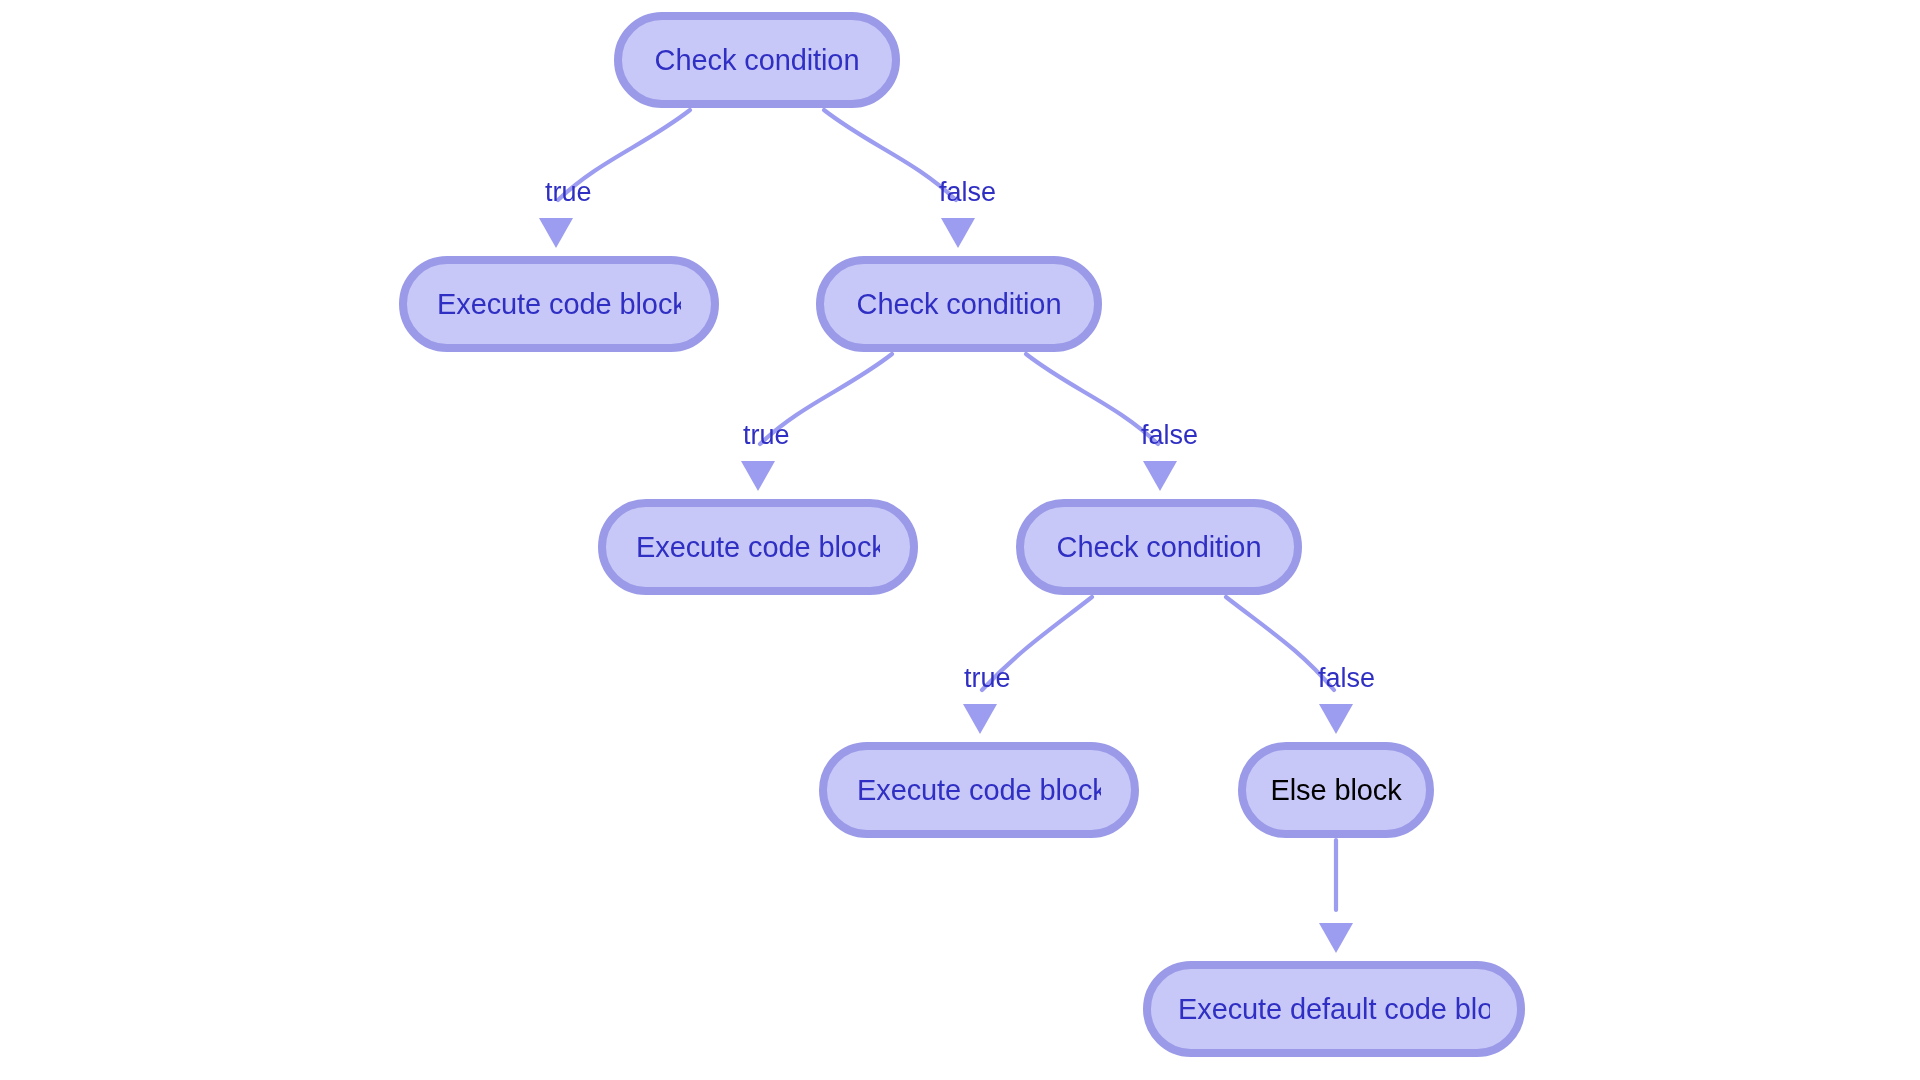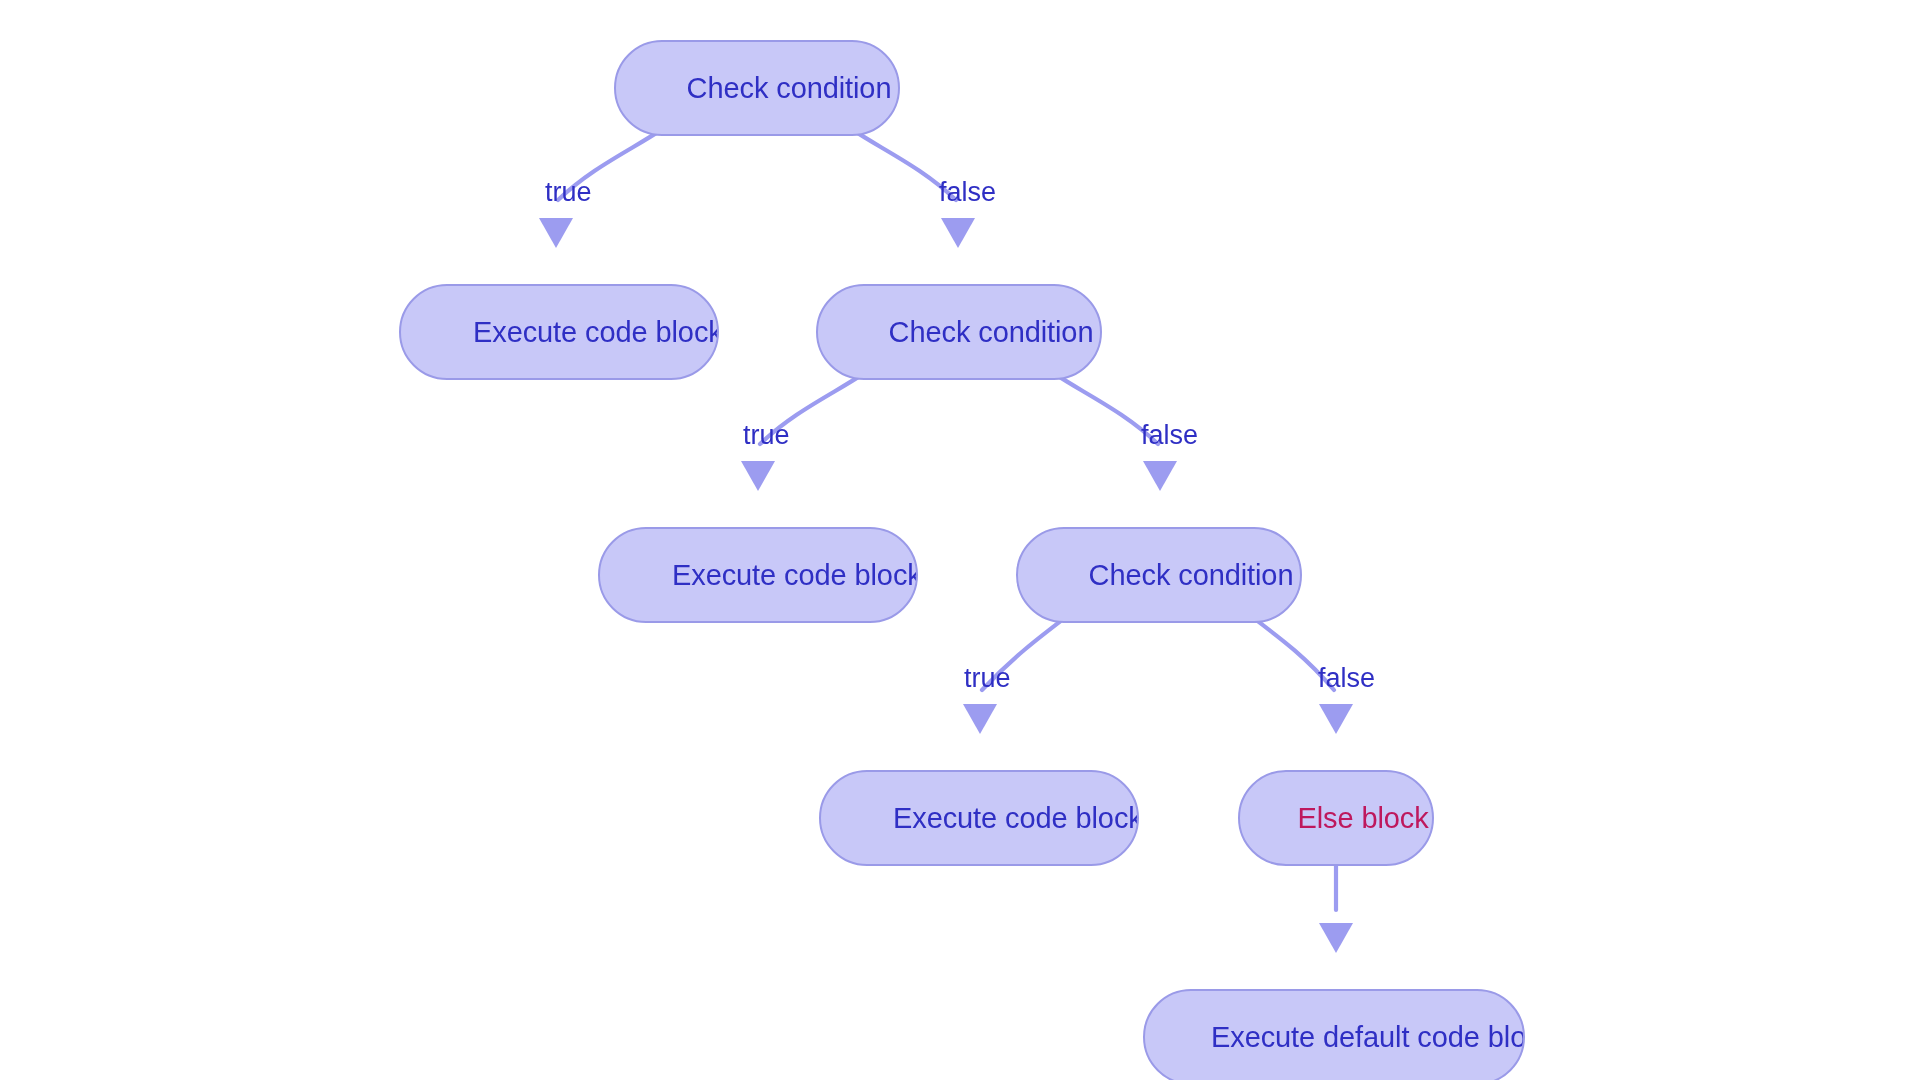--- a/index.html
+++ b/index.html
@@ -40,27 +40,26 @@
   }
   .edge-arrow {
     fill: #9c9cf0;
     stroke: none;
   }
 
   .node {
     position: absolute;
     box-sizing: border-box;
     background: #c8c8f8;
-    border: 2px solid #ef4444;
+    border: 8px solid #ef4444;
     border-radius: 999px;
     display: flex;
     align-items: center;
-    justify-content: flex-end;
+    justify-content: center;
     overflow: hidden;
-    margin-top: 28px;
   }
   .node-label {
     color: #2f2fc4;
     font-size: 29px;
     font-family: "Liberation Sans", "DejaVu Sans", sans-serif;
     line-height: 1;
     white-space: nowrap;
     letter-spacing: -0.1px;
     
     display: block;
@@ -127,21 +126,21 @@
           <span class="node-label" style="color: rgb(47, 47, 196);">Check condition</span>
         </div>
       </div>
       <div class="node" style="left: 819px; top: 742px; width: 320px; height: 96px; background: rgb(200, 200, 248); border-color: rgb(154, 154, 232);">
         <div style="width: 244px; overflow: hidden; display: block;">
           <span class="node-label" style="color: rgb(47, 47, 196);">Execute code block</span>
         </div>
       </div>
       <div class="node" style="left: 1238px; top: 742px; width: 196px; height: 96px; background: rgb(200, 200, 248); border-color: rgb(154, 154, 232);">
         <div style="width: 138px; overflow: hidden; display: block;">
-          <span class="node-label" style="color: #be185d;">Else block</span>
+          <span class="node-label" style="color: #000000;">Else block</span>
         </div>
       </div>
       <div class="node" style="left: 1143px; top: 961px; width: 382px; height: 96px; background: rgb(200, 200, 248); border-color: rgb(154, 154, 232);">
         <div style="width: 312px; overflow: hidden; display: block;">
           <span class="node-label" style="color: rgb(47, 47, 196);">Execute default code block</span>
         </div>
       </div>
     </div>
   <div id="edge-label-layer">
       <div class="edge-label" style="left: 537px; top: 179px; width: 46px; color: rgb(47, 47, 196);">true</div>

